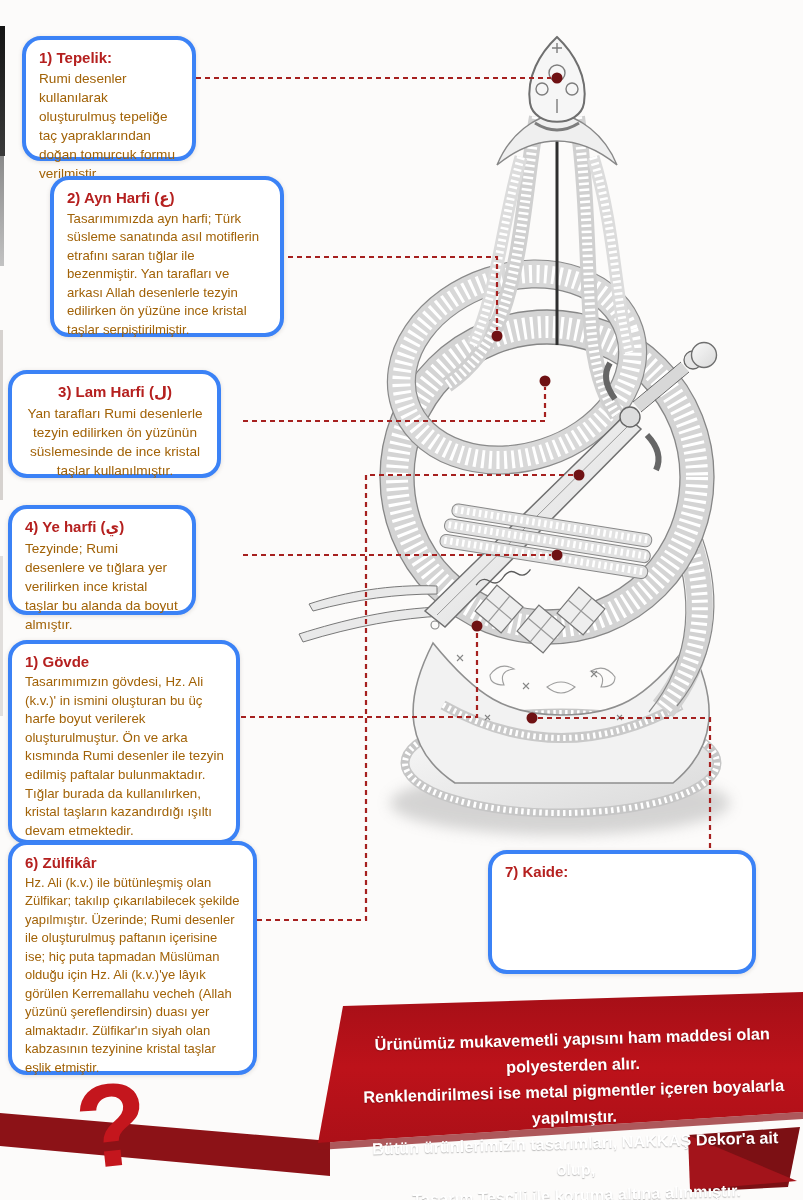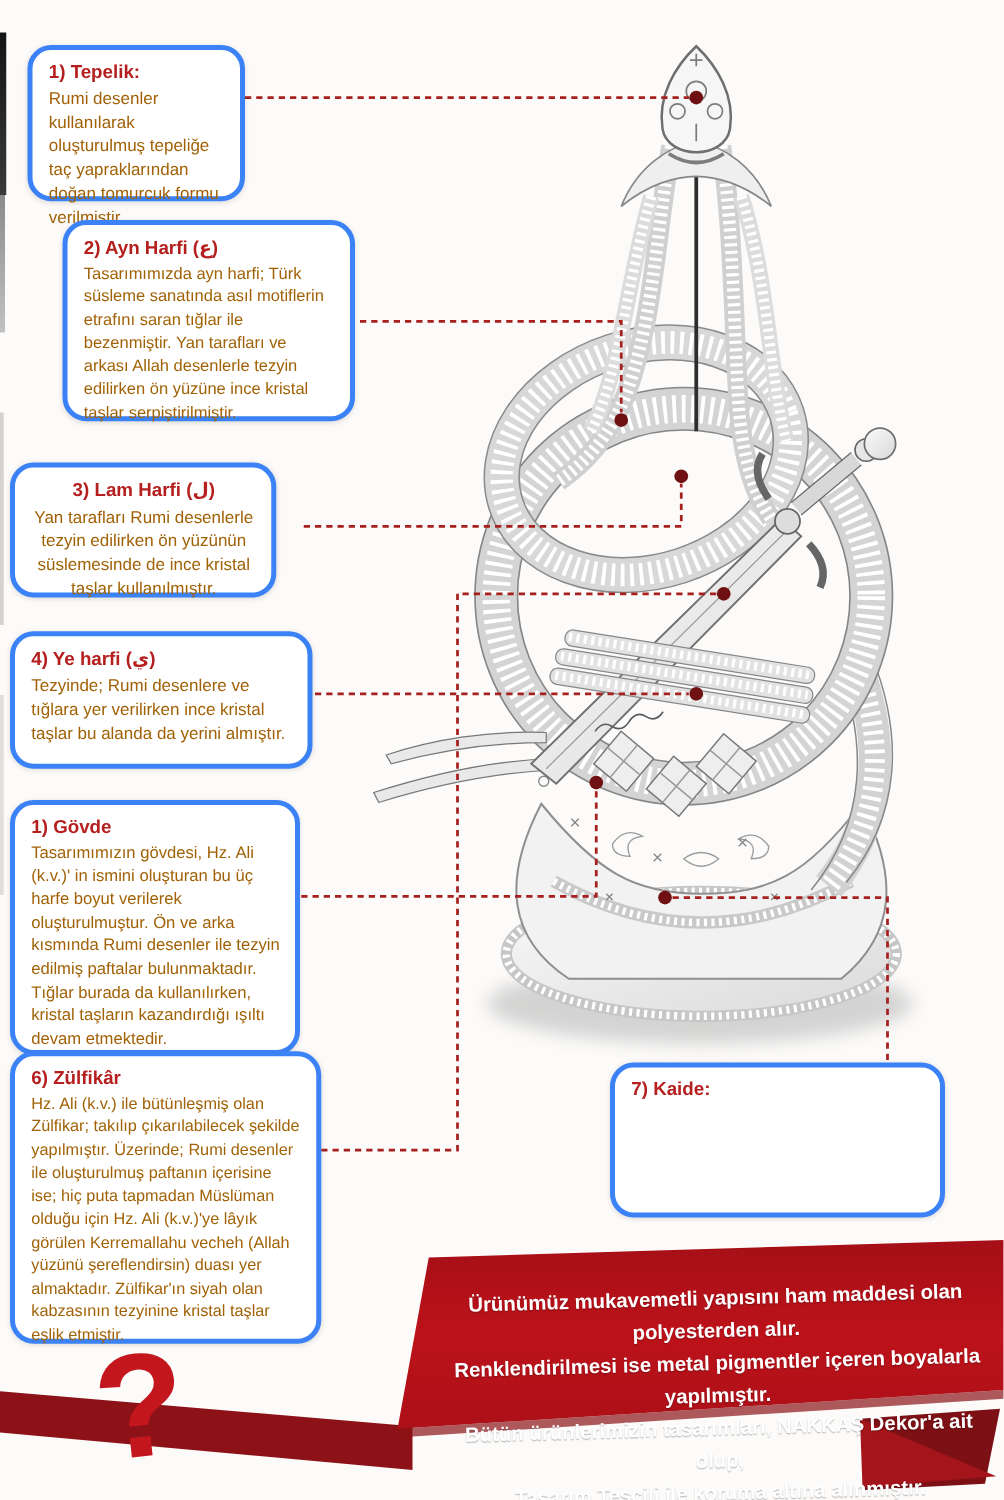--- a/index.html
+++ b/index.html
@@ -21,21 +21,21 @@
     background:#ffffff;border:4px solid #3b82f6;border-radius:19px;
     box-shadow:0 1px 4px rgba(90,80,70,.18);
     padding:9px 12px 8px 13px;
   }
   .callout .title{color:#b5201f;font-weight:bold;font-size:15px;margin:0 0 3px 0;}
   .callout .body{color:#a16207;font-size:13.6px;line-height:1.4;margin:0;}
   .c1{left:22px;top:36px;width:174px;height:125px;}
   .c2{left:8px;top:176px;width:234px;height:161px;margin-left:42px;}
   .c2 .body{font-size:13.2px;}
   .c3{left:8px;top:370px;width:213px;height:108px;text-align:center;}
-  .c4{left:8px;top:505px;width:242px;height:110px;}
+  .c4{left:8px;top:505px;width:188px;height:110px;}
   .c5{left:8px;top:640px;width:232px;height:204px;}
   .c5 .body{font-size:13.3px;}
   .c6{left:8px;top:841px;width:249px;height:234px;}
   .c6 .body{font-size:13.0px;line-height:1.42;}
   .c7{left:488px;top:850px;width:268px;height:124px;}
 
   .overlay{position:absolute;left:0;top:0;pointer-events:none;}
   .sculpture{position:absolute;left:285px;top:15px;width:520px;height:860px;}
 
   .ribbon{position:absolute;left:0;top:985px;width:803px;height:215px;}
@@ -201,21 +201,21 @@
 <div class="callout c2">
   <p class="title">2) Ayn Harfi (ع)</p>
   <p class="body">Tasarımımızda ayn harfi; Türk süsleme sanatında asıl motiflerin etrafını saran tığlar ile bezenmiştir. Yan tarafları ve arkası Allah desenlerle tezyin edilirken ön yüzüne ince kristal taşlar serpiştirilmiştir.</p>
 </div>
 <div class="callout c3">
   <p class="title">3) Lam Harfi (ل)</p>
   <p class="body">Yan tarafları Rumi desenlerle tezyin edilirken ön yüzünün süslemesinde de ince kristal taşlar kullanılmıştır.</p>
 </div>
 <div class="callout c4">
   <p class="title">4) Ye harfi (ي)</p>
-  <p class="body">Tezyinde; Rumi desenlere ve tığlara yer verilirken ince kristal taşlar bu alanda da yerini almıştır.</p>
+  <p class="body">Tezyinde; Rumi desenlere ve tığlara yer verilirken ince kristal taşlar bu alanda da boyut almıştır.</p>
 </div>
 <div class="callout c5">
   <p class="title">1) Gövde</p>
   <p class="body">Tasarımımızın gövdesi, Hz. Ali (k.v.)' in ismini oluşturan bu üç harfe boyut verilerek oluşturulmuştur. Ön ve arka kısmında Rumi desenler ile tezyin edilmiş paftalar bulunmaktadır. Tığlar burada da kullanılırken, kristal taşların kazandırdığı ışıltı devam etmektedir.</p>
 </div>
 <div class="callout c6">
   <p class="title">6) Zülfikâr</p>
   <p class="body">Hz. Ali (k.v.) ile bütünleşmiş olan Zülfikar; takılıp çıkarılabilecek şekilde yapılmıştır. Üzerinde; Rumi desenler ile oluşturulmuş paftanın içerisine ise; hiç puta tapmadan Müslüman olduğu için Hz. Ali (k.v.)'ye lâyık görülen Kerremallahu vecheh (Allah yüzünü şereflendirsin) duası yer almaktadır. Zülfikar'ın siyah olan kabzasının tezyinine kristal taşlar eşlik etmiştir.</p>
 </div>
 <div class="callout c7">

